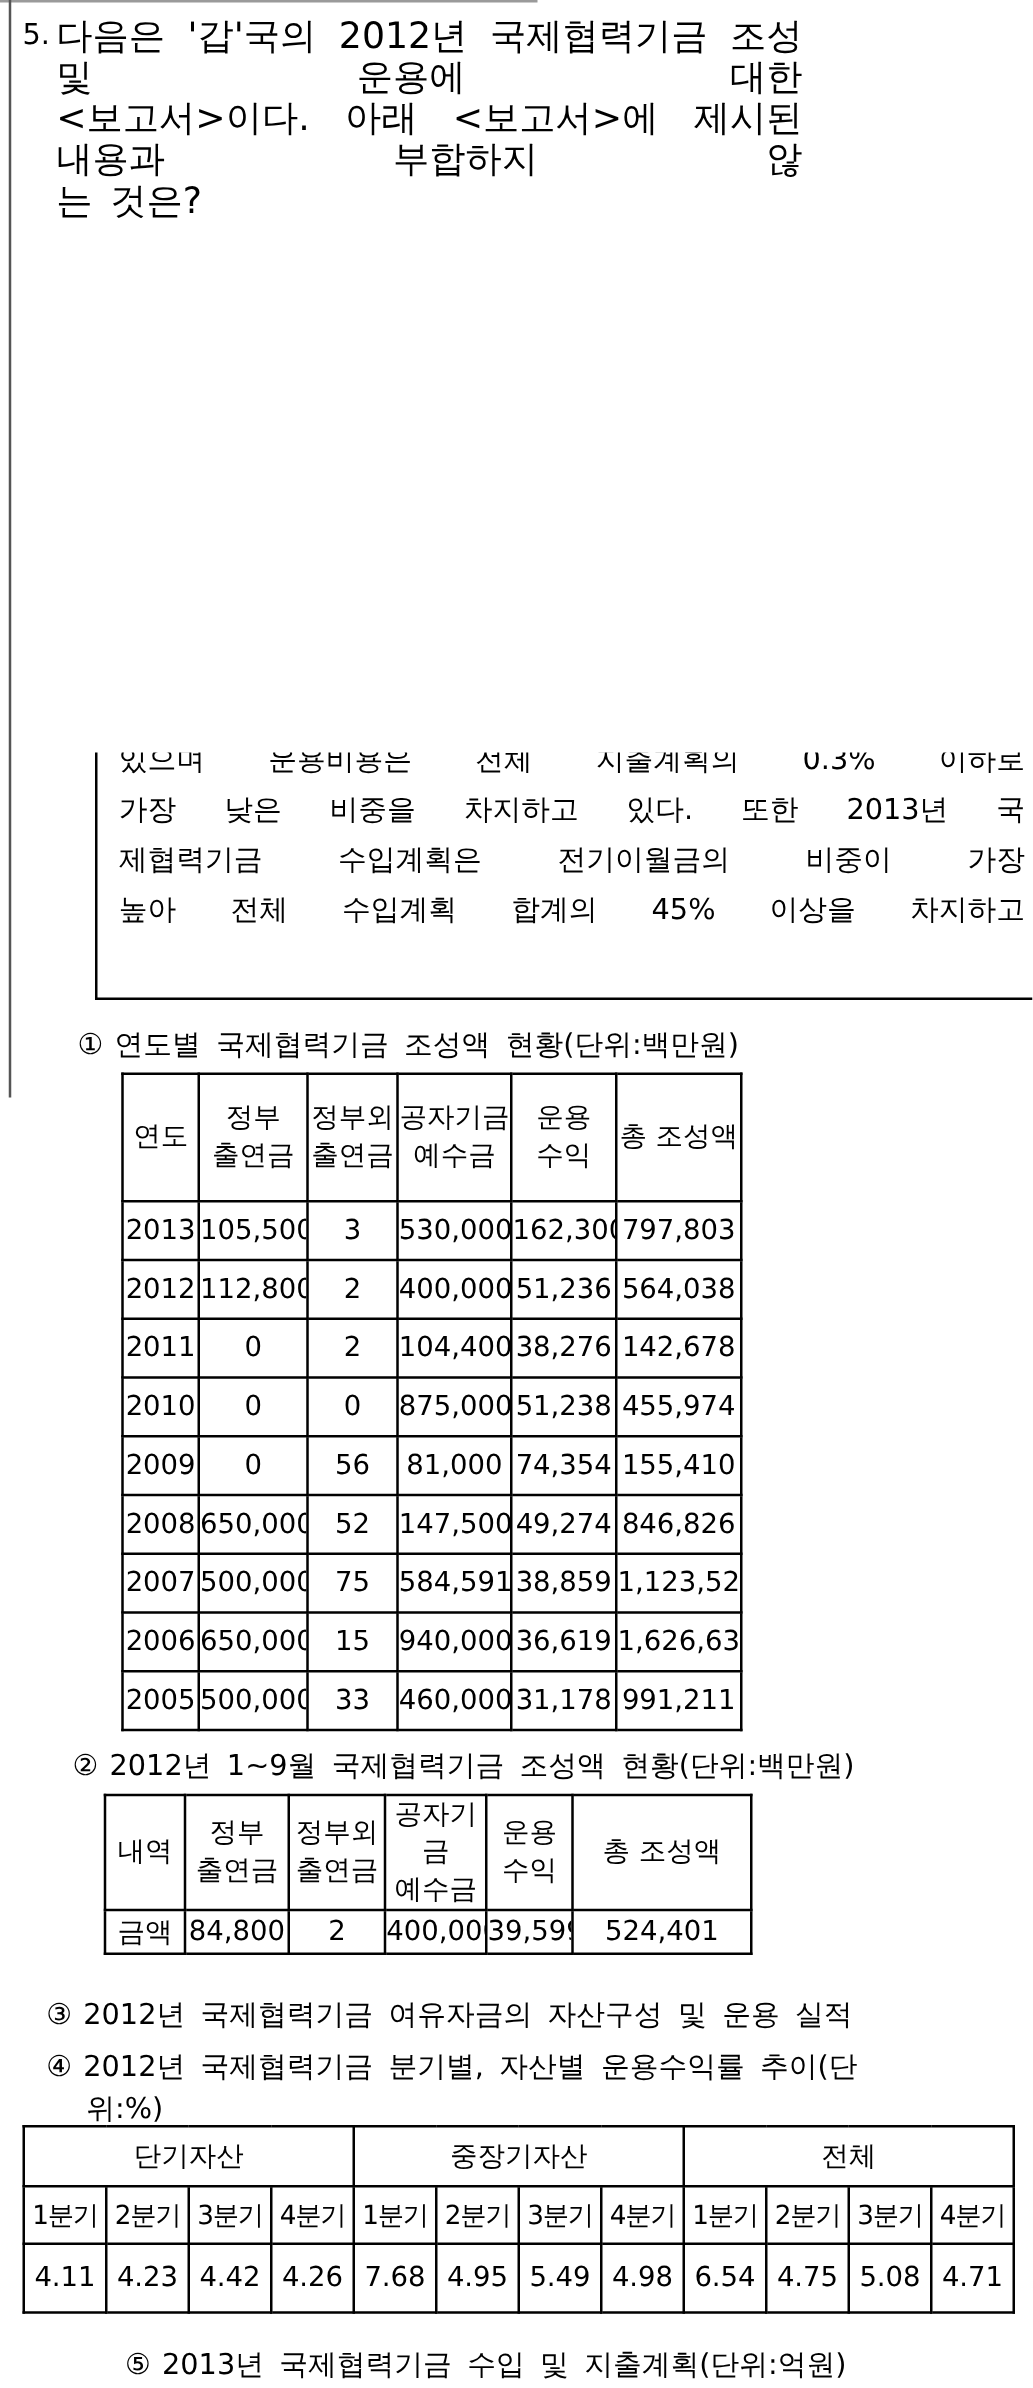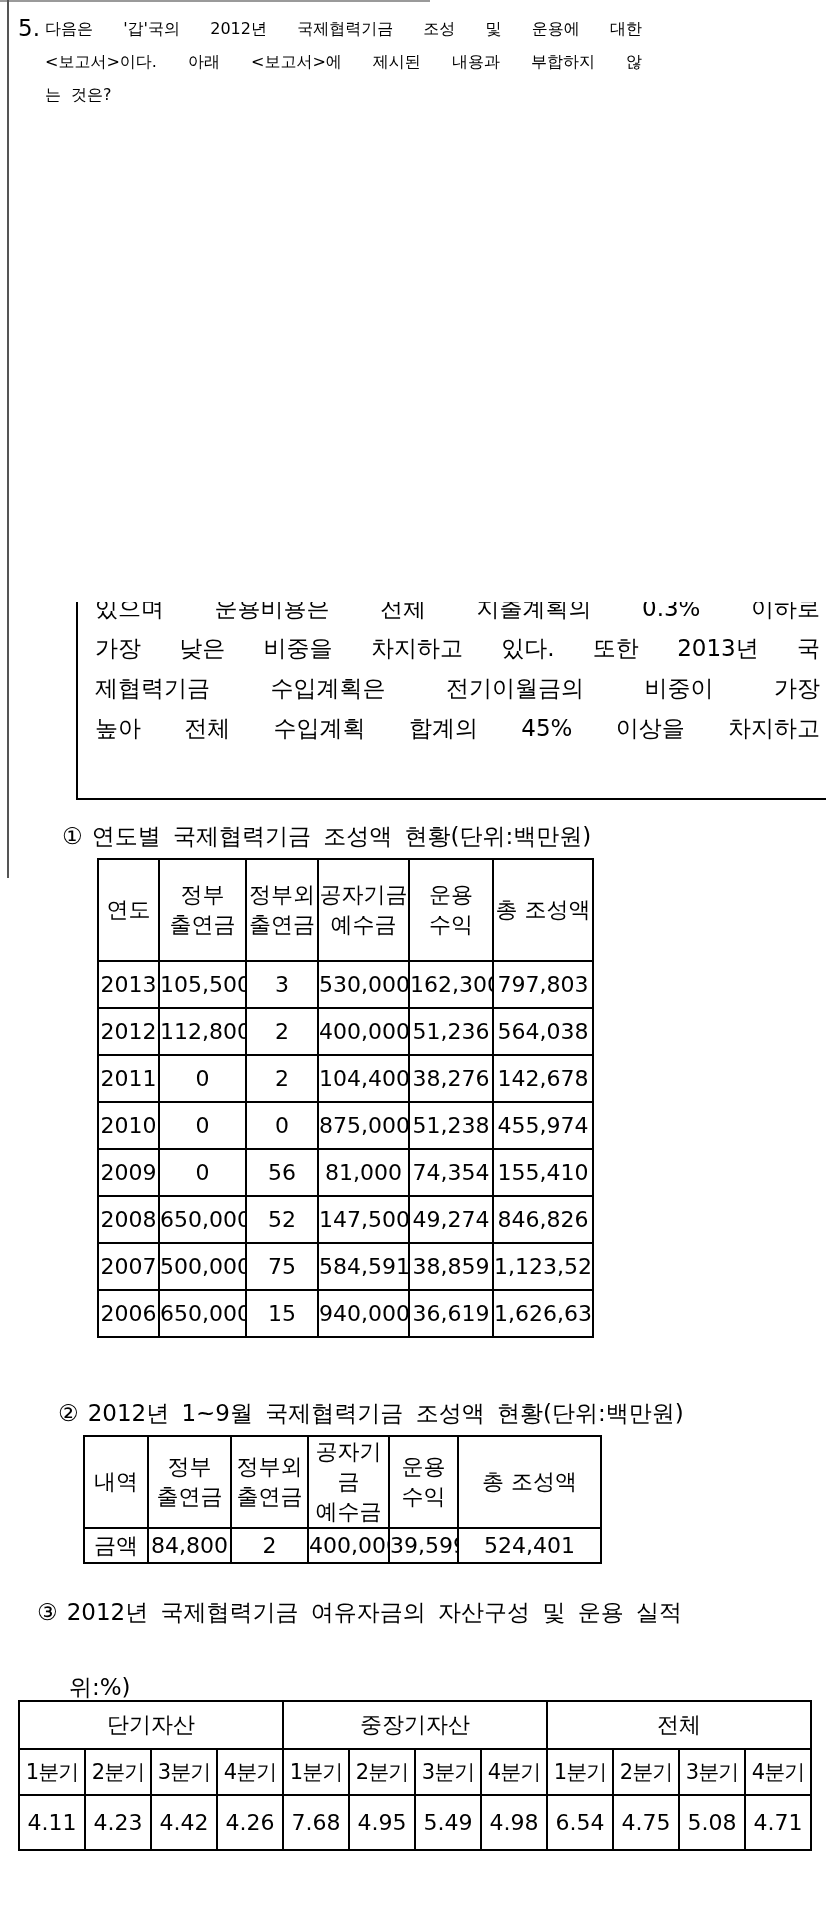--- a/index.html
+++ b/index.html
@@ -11,21 +11,21 @@
     color:#000;
     overflow:hidden;
   }
   .page-top-edge{position:absolute;left:0;top:0;width:430px;height:2px;background:#9a9a9a;}
   .left-rule{position:absolute;left:7px;top:0;width:2px;height:878px;background:#555;}
 
   
   .question{position:absolute;left:18px;top:12px;width:624px;}
   .q-num{position:absolute;left:0;top:0;font-size:23px;line-height:33px;}
   .q-lines{margin-left:27px;}
-  .q-line{font-size:16px;line-height:33px;word-spacing:5px;text-align:justify;}
+  .q-line{font-size:29px;line-height:33px;word-spacing:5px;text-align:justify;}
   .q-line.just{text-align-last:justify;}
 
   
   .report-box{
     position:absolute;left:76px;top:602px;width:763px;height:198px;
     border-left:2px solid #000;border-right:2px solid #000;border-bottom:2px solid #000;
     overflow:hidden;box-sizing:border-box;
   }
   .report-inner{margin-top:-14px;padding:0 17px;}
   .report-line{font-size:23px;line-height:40px;word-spacing:5px;text-align:justify;text-align-last:justify;}
@@ -182,20 +182,28 @@
           <td>1,123,525</td>
         </tr>
         <tr>
           <td>2006</td>
           <td>650,000</td>
           <td>15</td>
           <td>940,000</td>
           <td>36,619</td>
           <td>1,626,634</td>
         </tr>
+        <tr>
+          <td>2005</td>
+          <td>500,000</td>
+          <td>33</td>
+          <td>460,000</td>
+          <td>31,178</td>
+          <td>991,211</td>
+        </tr>
       </tbody>
     </table>
 
   <div class="opt opt2">
     <span class="marker">②</span><span>2012년 1~9월 국제협력기금 조성액 현황(단위:백만원)</span>
   </div>
 
   <table class="t2" id="table2">
       <colgroup>
         <col style="width: 64px;">
@@ -240,20 +248,23 @@
           <td>39,599</td>
           <td>524,401</td>
         </tr>
       </tbody>
     </table>
 
   <div class="opt opt3">
     <span class="marker">③</span><span>2012년 국제협력기금 여유자금의 자산구성 및 운용 실적</span>
   </div>
 
+  <div class="opt opt4">
+    <span class="marker">④</span><span>2012년 국제협력기금 분기별, 자산별 운용수익률 추이(단</span>
+  </div>
   <div class="opt4-line2">위:%)</div>
 
   <table class="t4" id="table4">
       <tbody>
         <tr class="grow">
           <th colspan="4">단기자산</th>
           <th colspan="4">중장기자산</th>
           <th colspan="4">전체</th>
         </tr>
         <tr class="qrow">
@@ -280,13 +291,16 @@
           <td>5.49</td>
           <td>4.98</td>
           <td>6.54</td>
           <td>4.75</td>
           <td>5.08</td>
           <td>4.71</td>
         </tr>
       </tbody>
     </table>
 
+  <div class="opt opt5">
+    <span class="marker">⑤</span><span>2013년 국제협력기금 수입 및 지출계획(단위:억원)</span>
+  </div>
 </div>
 
 </body></html>

